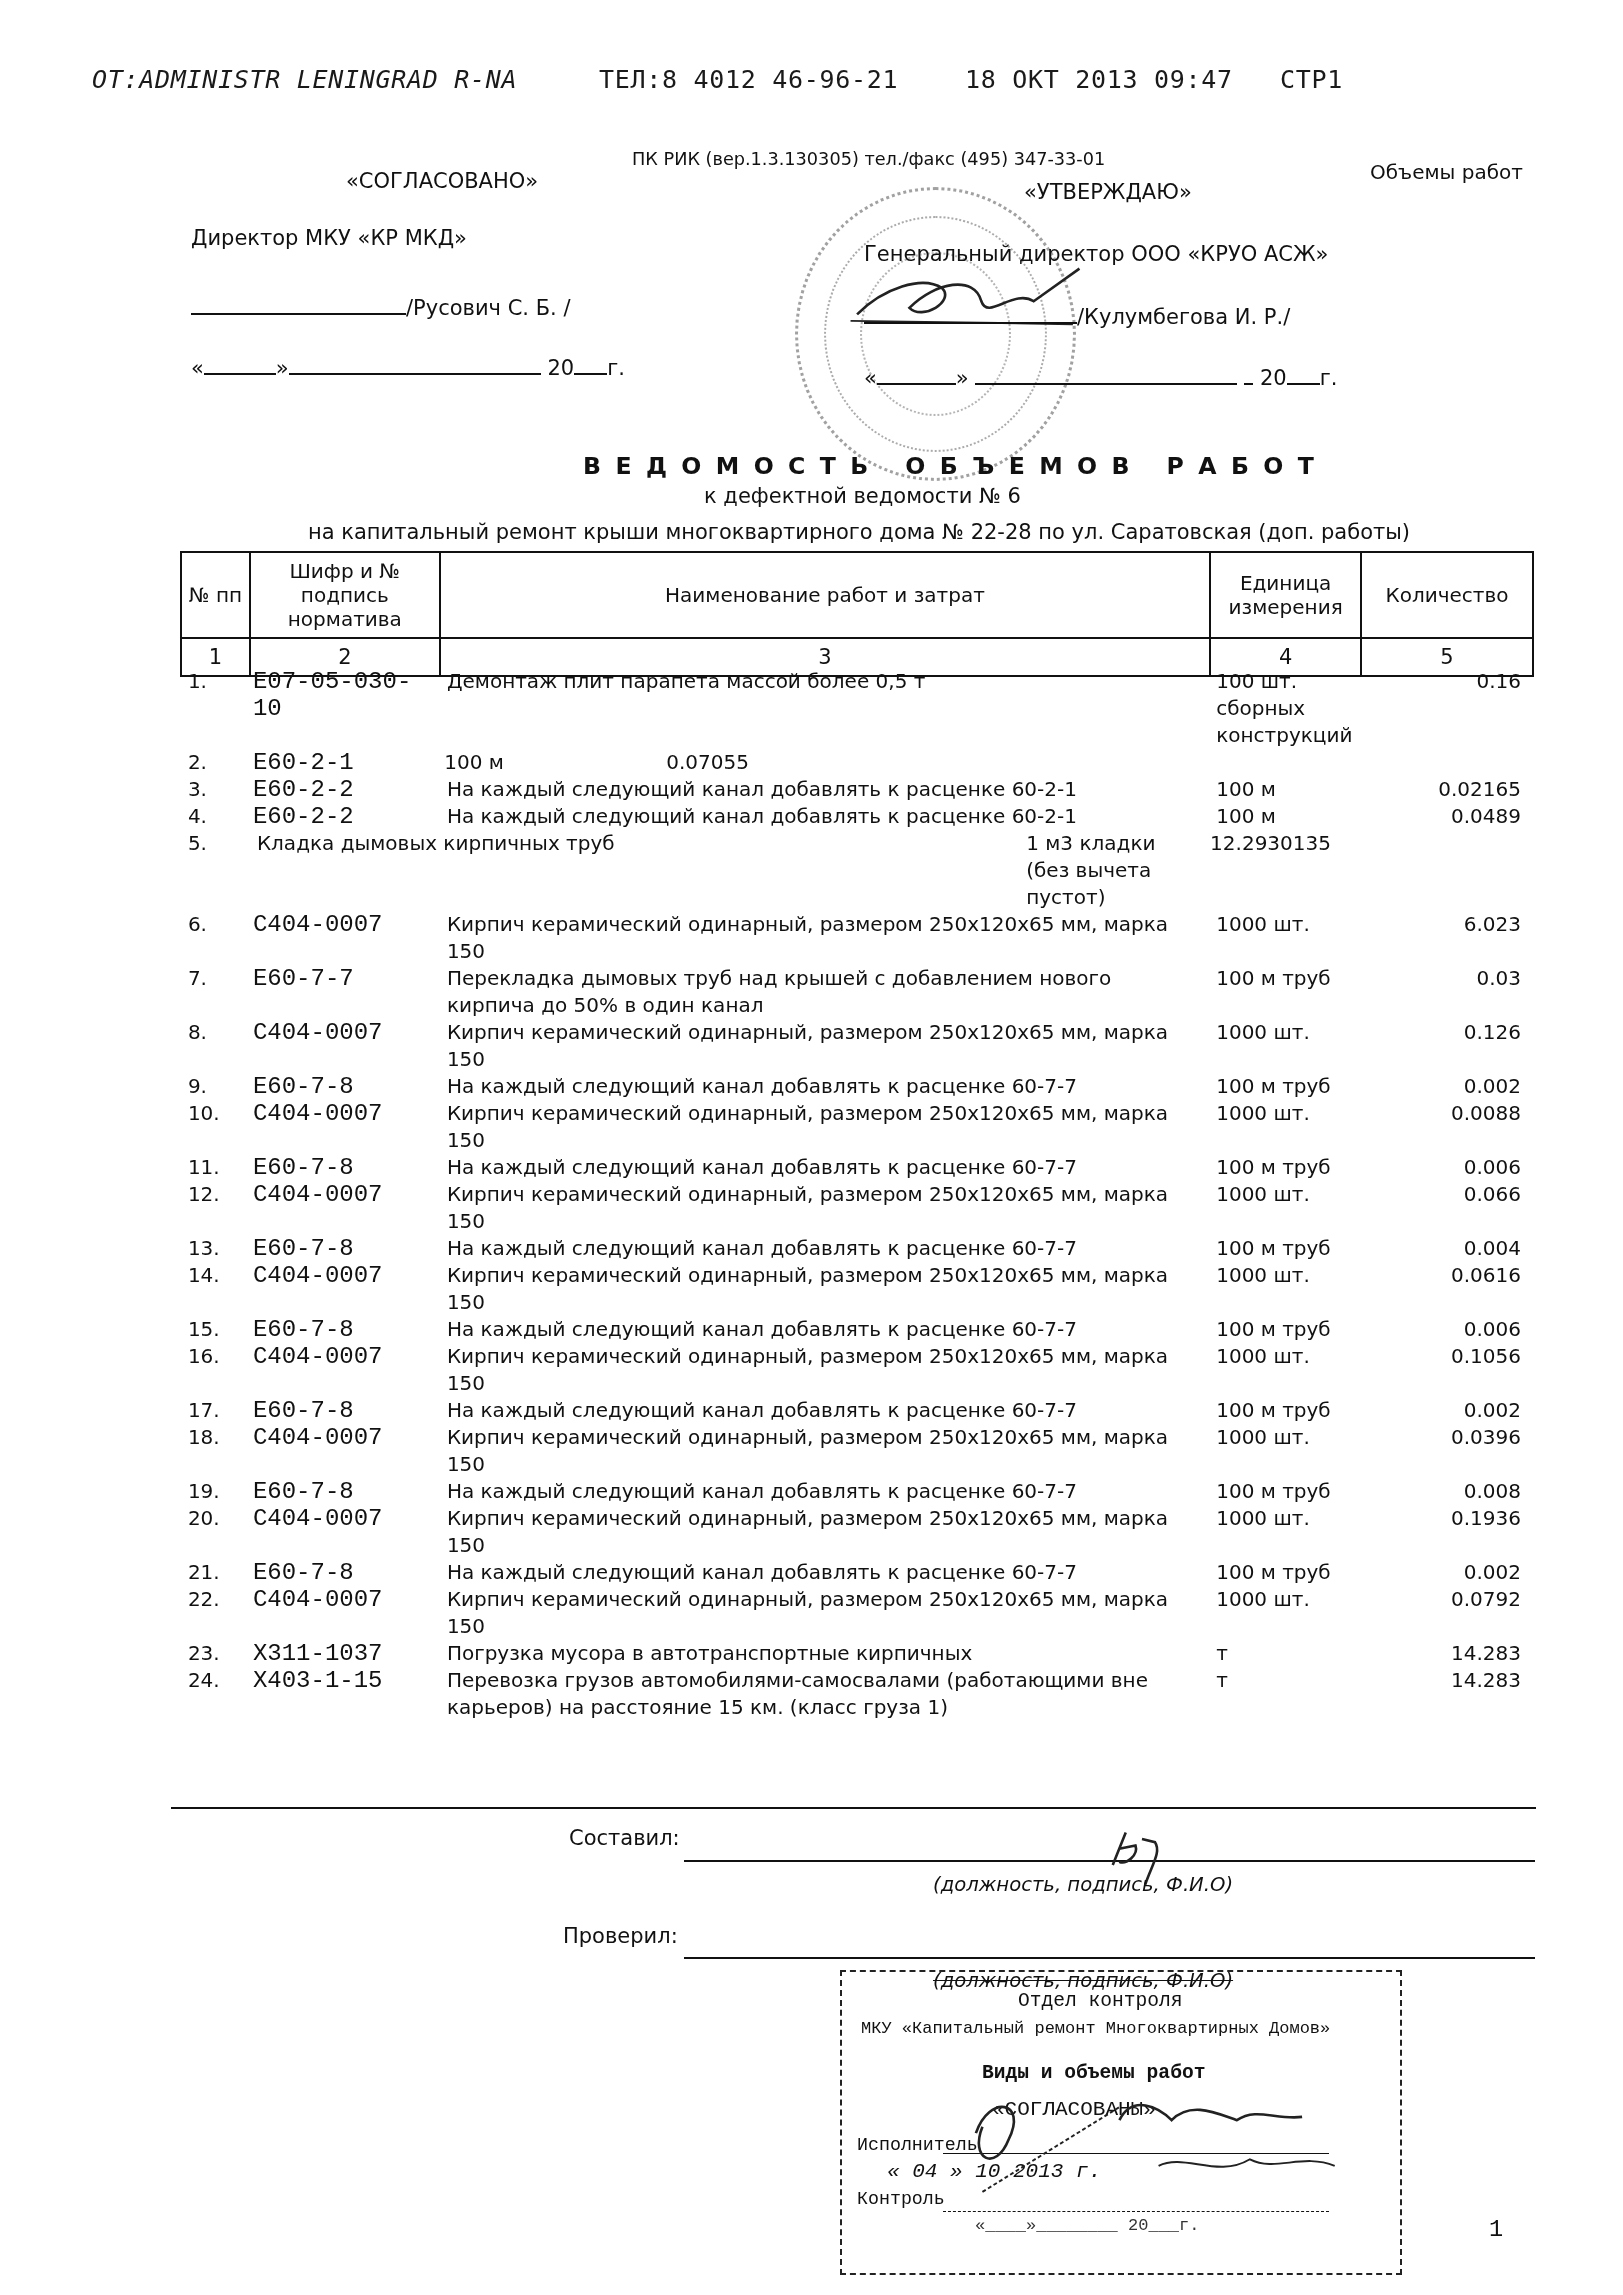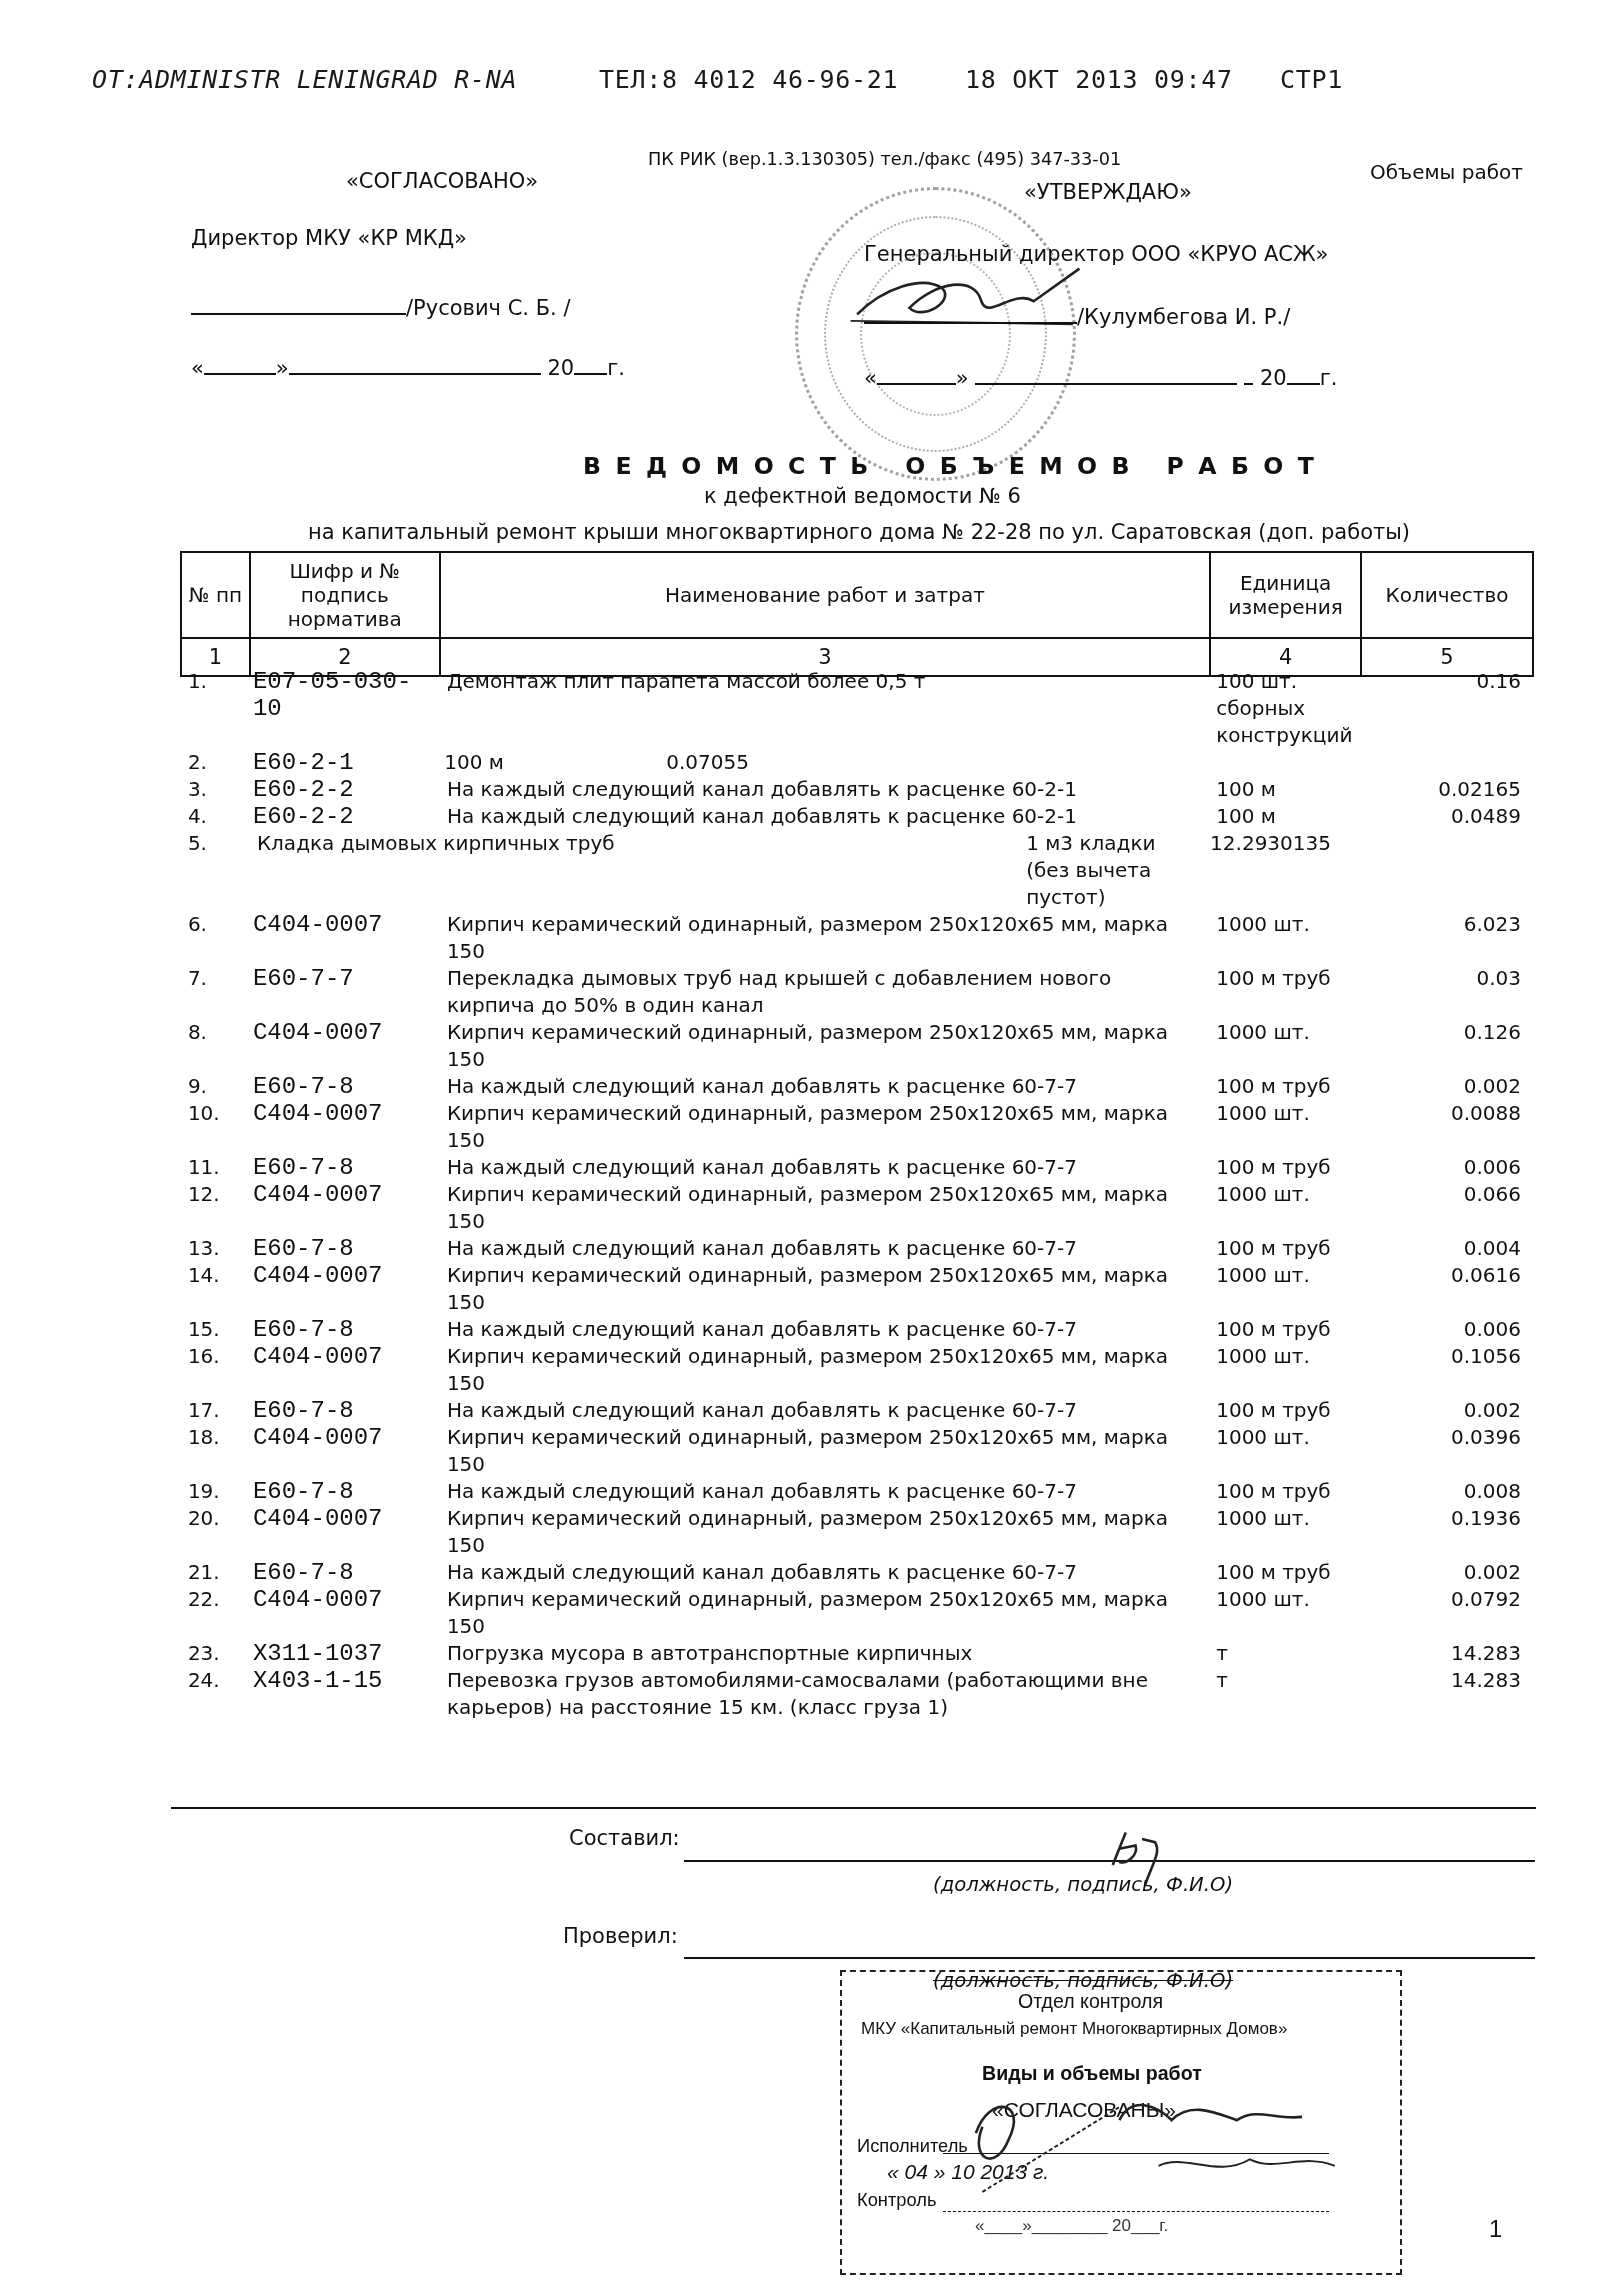--- a/index.html
+++ b/index.html
@@ -25,32 +25,32 @@
   .row { display:flex; line-height: 27px; }
   .c-num { width: 69px; padding-left: 7.9px; box-sizing:border-box; }
   .c-code { width: 190px; padding-left: 3.9px; box-sizing:border-box; font-family: Liberation Mono, monospace; font-size:24px; }
   .c-name { width: 772px; padding-left: 7.9px; padding-right: 6.5px; box-sizing:border-box; white-space: normal; }
   .c-unit { width: 151px; padding-left: 5.2px; box-sizing:border-box; white-space: normal; }
   .c-qty { width: 172px; text-align:right; padding-right: 13px; box-sizing:border-box; }
   .bottom-line { position:absolute; left:171px; top:1807px; width:1365px; border-top: 2.6px solid #111; }
   .sig-line { position:absolute; border-top: 2px solid #111; }
   .italic { font-style: italic; }
   .ctrl-box { position:absolute; left:840px; top:1970px; width:558px; height:301px; border: 2px dashed #222; }
-  .serif { font-family: Liberation Sans, sans-serif; }
+  .serif { font-family: Liberation Mono, monospace; }
   .scribble { position:absolute; }
 </style>
 </head>
 <body>
 
 <div class="abs fax" style="left:92px;font-style:italic;">OT:ADMINISTR LENINGRAD R-NA</div>
 <div class="abs fax" style="left:599px;">ТЕЛ:8 4012 46-96-21</div>
 <div class="abs fax" style="left:965px;">18 OKT  2013 09:47</div>
 <div class="abs fax" style="left:1280px;">СТР1</div>
 
-<div class="abs" style="left:632px; top:149px; font-size:17.7px;margin-left:16px;">ПК РИК (вер.1.3.130305) тел./факс (495) 347-33-01</div>
+<div class="abs" style="left:632px; top:149px; font-size:17.7px;">ПК РИК (вер.1.3.130305) тел./факс (495) 347-33-01</div>
 <div class="abs" style="left:1370px; top:160px; font-size:20px;">Объемы работ</div>
 
 <div>
   <div class="abs md" style="left:346px; top:169px;">«СОГЛАСОВАНО»</div>
   <div class="abs md" style="left:191px; top:226px;">Директор МКУ «КР МКД»</div>
   <div class="abs md" style="left:191px; top:293px;">
     <span class="underline" style="width:215px;"></span><span>/Русович С. Б. /</span>
   </div>
   <div class="abs md" style="left:191px; top:353px;">
     <span>«</span><span class="underline" style="width:72px;"></span><span>»</span><span class="underline" style="width:252px;"></span>

